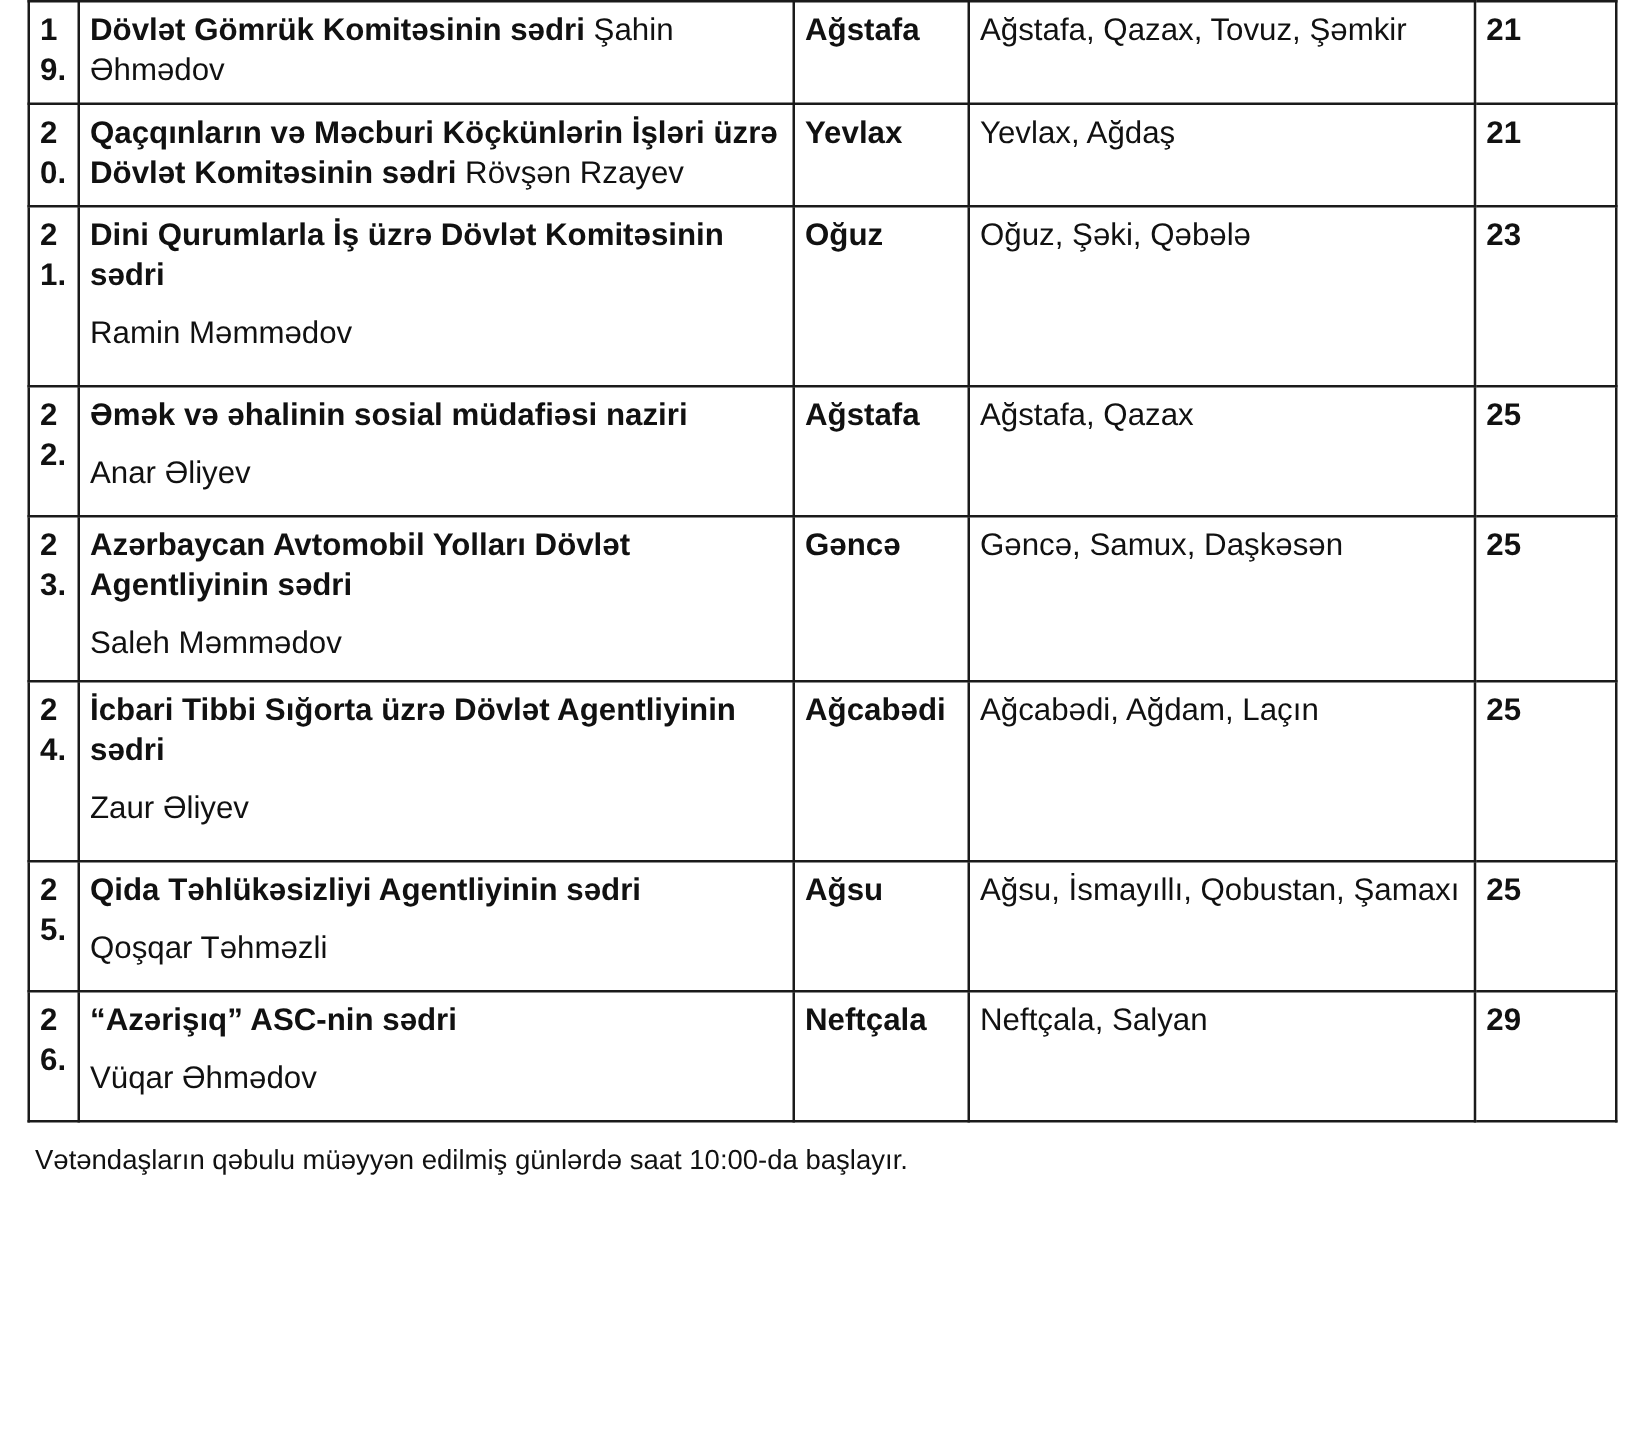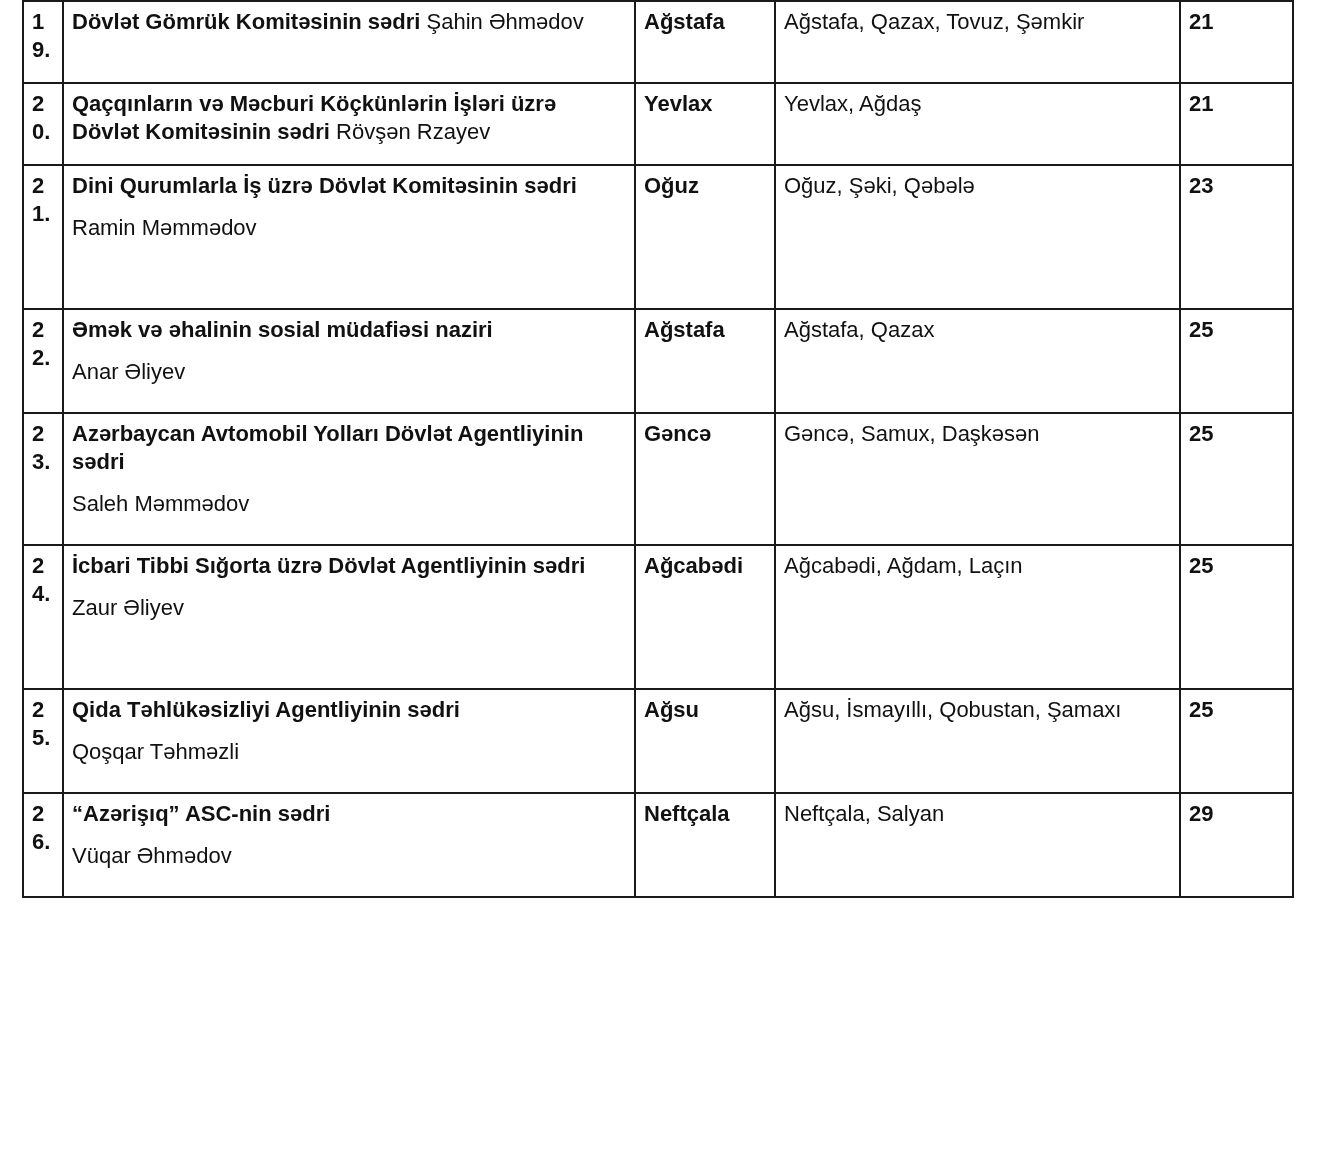--- a/index.html
+++ b/index.html
@@ -28,21 +28,21 @@
     table-layout: fixed;
     width: 1270px;
     margin: 0 0 0 22px;
     border-top: none;
   }
 
   table.schedule td {
     border: 2px solid #1a1a1a;
     vertical-align: top;
     padding: 6px 8px 10px 8px;
-    font-size: 22px;
+    font-size: 25px;
     line-height: 1.28;
   }
 
   
   col.c-num   { width: 40px; }
   col.c-pos   { width: 572px; }
   col.c-city  { width: 140px; }
   col.c-reg   { width: 405px; }
   col.c-day   { width: 113px; }
 
@@ -203,14 +203,15 @@
           <span class="person block">Vüqar Əhmədov</span>
         </td>
         <td class="city">Neftçala</td>
         <td class="reg">Neftçala, Salyan</td>
         <td class="day">29</td>
       </tr>
 
     </tbody>
   </table>
 
+  <p class="footnote">Vətəndaşların qəbulu müəyyən edilmiş günlərdə saat 10:00-da başlayır.</p>
 
 </div>
 
 </body></html>

